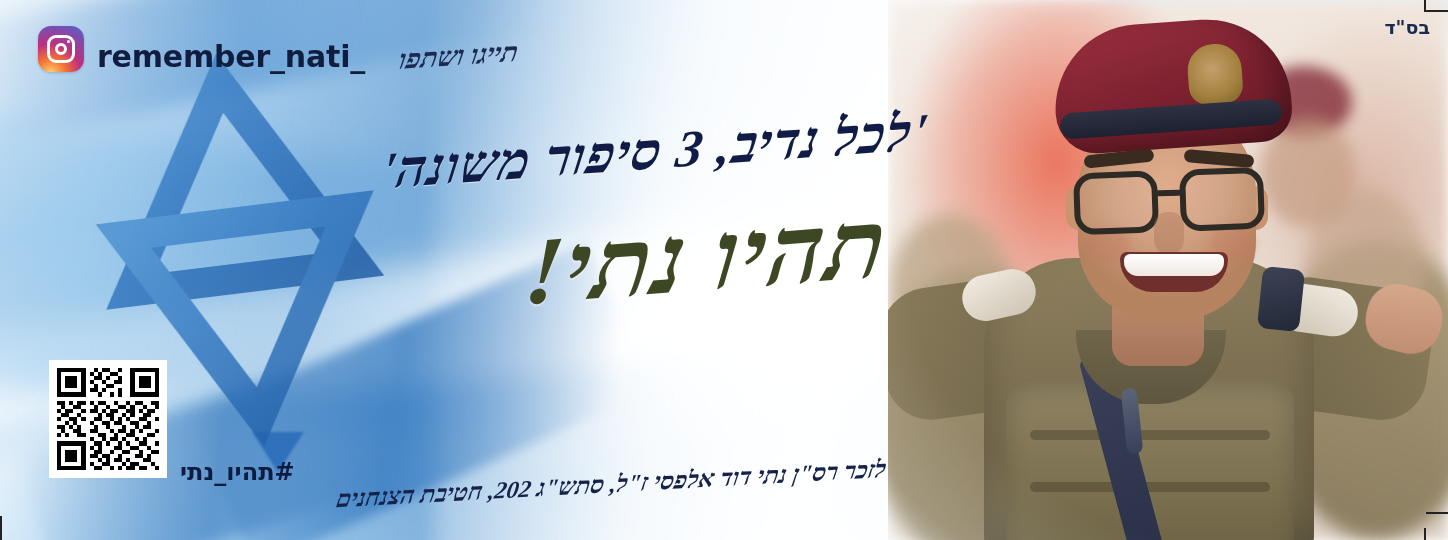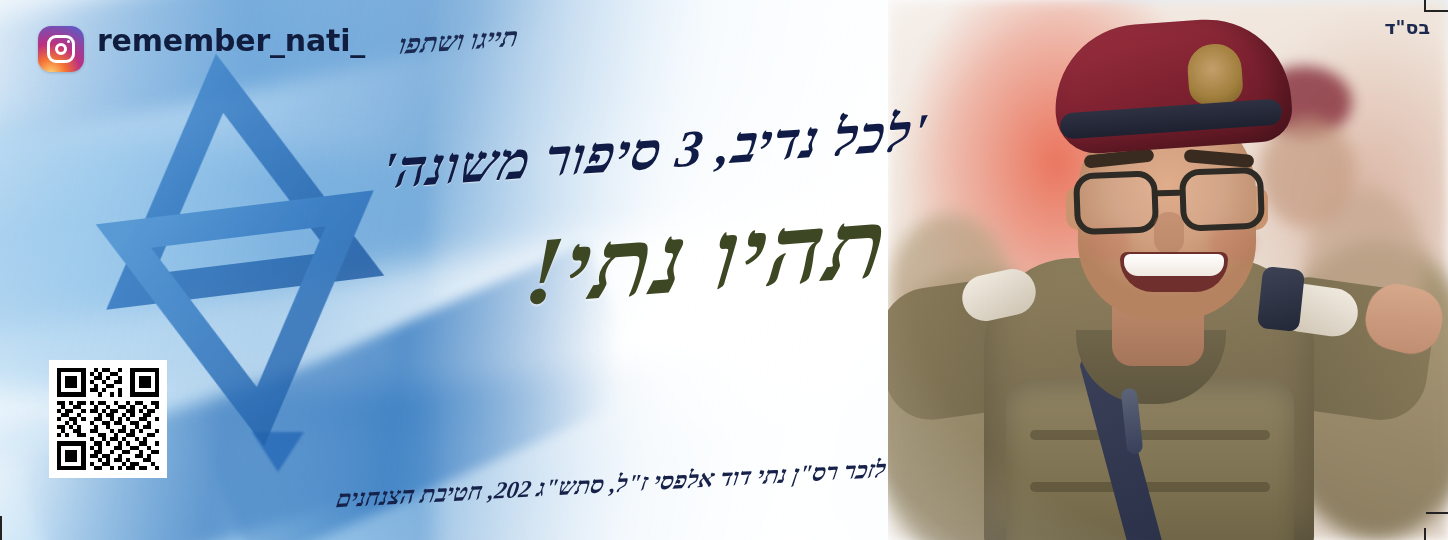--- a/index.html
+++ b/index.html
@@ -74,21 +74,21 @@
   .star-wrap{
     position:absolute;left:30px;top:50px;width:420px;height:400px;
     transform:rotate(-7deg);
     opacity:.92;
   }
   .star-wrap svg{width:100%;height:100%;display:block;filter:blur(.6px);}
 
   
   .ig-row{
     position:absolute;left:38px;top:26px;
-    display:flex;align-items:flex-start;gap:13px;
+    display:flex;align-items:flex-end;gap:13px;
     z-index:9;
   }
   .ig-icon{
     width:46px;height:46px;border-radius:13px;
     background:radial-gradient(circle at 28% 104%,#fed576 0%,#f47133 26%,#bc3081 52%,#4c63d2 100%);
     display:flex;align-items:center;justify-content:center;
     box-shadow:0 1px 3px rgba(0,0,0,.18);
   }
   .ig-icon .ig-glyph{
     width:28px;height:28px;border:3px solid #fff;border-radius:9px;
@@ -573,19 +573,20 @@
         <rect x="9" y="24" width="2" height="1"></rect>
           <rect x="13" y="24" width="1" height="1"></rect>
           <rect x="15" y="24" width="1" height="1"></rect>
         <rect x="17" y="24" width="2" height="1"></rect>
           <rect x="20" y="24" width="2" height="1"></rect>
           <rect x="24" y="24" width="1" height="1"></rect>
       </g>
     </svg>
   </div>
 
+  <div class="hashtag">#תהיו_נתי</div>
 
   <div class="edge-mark em-tl"></div>
   <div class="edge-mark em-tr"></div>
   <div class="edge-mark em-br"></div>
   <div class="edge-mark em-top-r"></div>
   <div class="edge-mark em-bot-r"></div>
 </div>
 
 </body></html>

